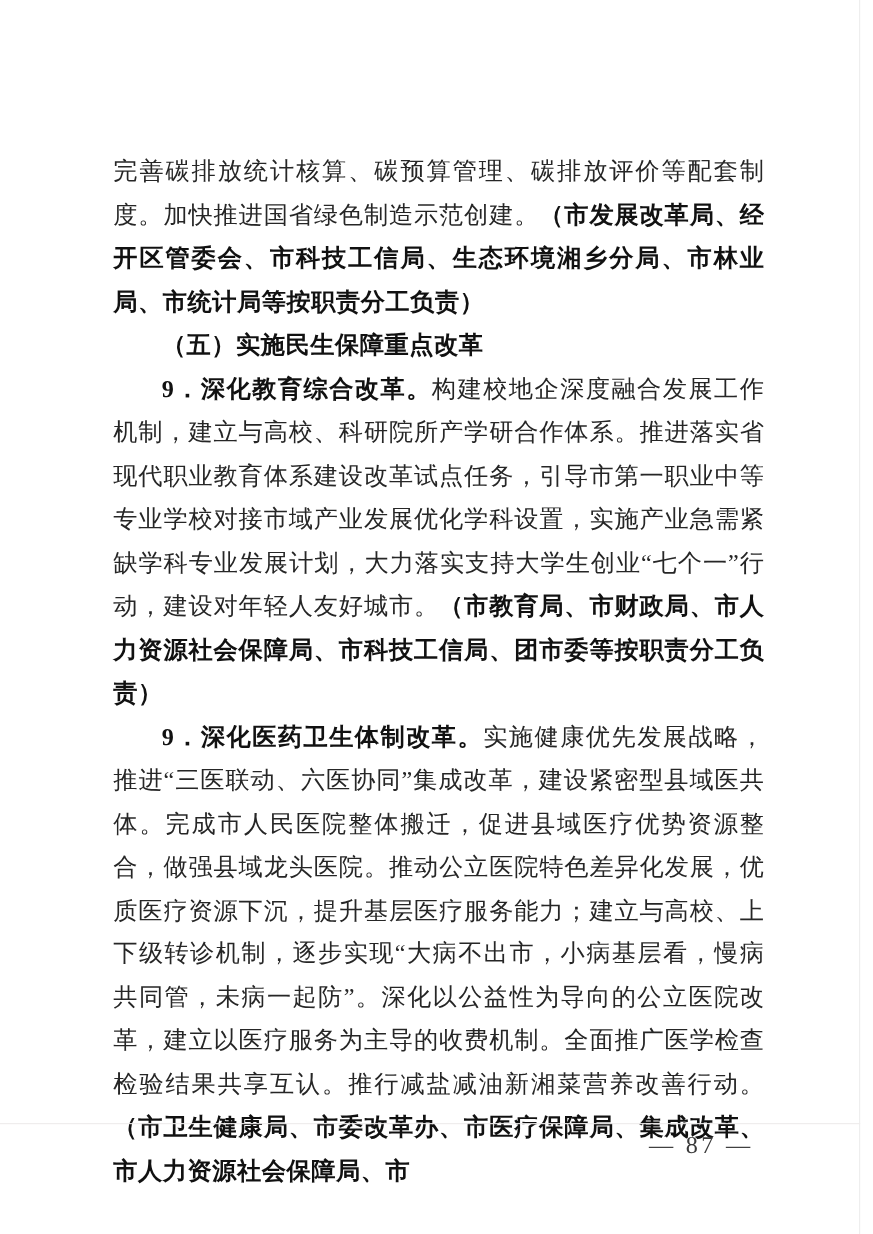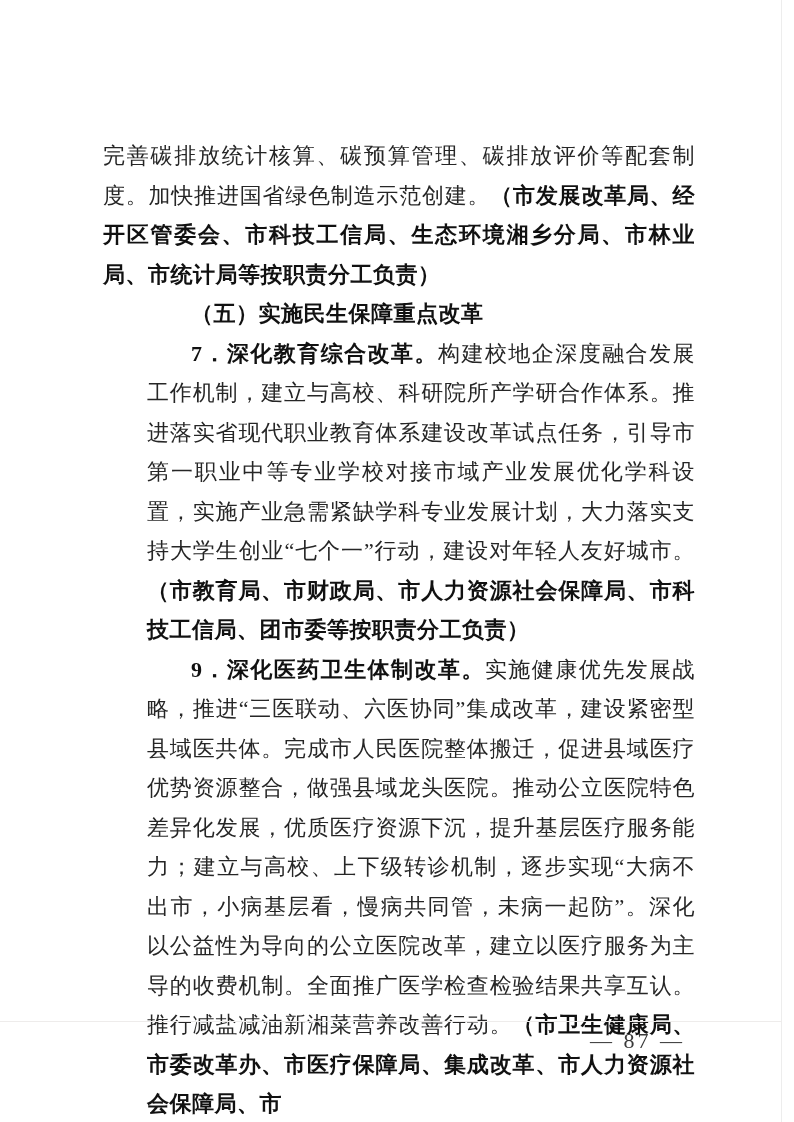--- a/index.html
+++ b/index.html
@@ -25,21 +25,20 @@
     color: #262626;
     text-align: justify;
     letter-spacing: 0.5px;
   }
   .para {
     margin: 0;
     padding: 0;
   }
   .para.indent {
     text-indent: 2em;
-    margin-left: 44px;
   }
   .seg { font-weight: normal; }
   .seg.bold {
     font-weight: bold;
     color: #111111;
   }
   .page-number {
     position: absolute;
     left: 590px;
     top: 1028px;
@@ -65,19 +64,19 @@
     background: #eeeceb;
   }
 </style>
 </head>
 <body>
 
 <div class="page">
   <div class="content">
       <p class="para"><span class="seg">完善碳排放统计核算、碳预算管理、碳排放评价等配套制度。加快推进国省绿色制造示范创建。</span><span class="seg bold">（市发展改革局、经开区管委会、市科技工信局、生态环境湘乡分局、市林业局、市统计局等按职责分工负责）</span></p>
       <p class="para indent"><span class="seg bold">（五）实施民生保障重点改革</span></p>
-      <p class="para indent"><span class="seg bold">7．深化教育综合改革。</span><span class="seg">构建校地企深度融合发展工作机制，建立与高校、科研院所产学研合作体系。推进落实省现代职业教育体系建设改革试点任务，引导市第一职业中等专业学校对接市域产业发展优化学科设置，实施产业急需紧缺学科专业发展计划，大力落实支持大学生创业“七个一”行动，建设对年轻人友好城市。</span><span class="seg bold">（市教育局、市财政局、市人力资源社会保障局、市科技工信局、团市委等按职责分工负责）</span></p>
+      <p class="para indent"><span class="seg bold">9．深化教育综合改革。</span><span class="seg">构建校地企深度融合发展工作机制，建立与高校、科研院所产学研合作体系。推进落实省现代职业教育体系建设改革试点任务，引导市第一职业中等专业学校对接市域产业发展优化学科设置，实施产业急需紧缺学科专业发展计划，大力落实支持大学生创业“七个一”行动，建设对年轻人友好城市。</span><span class="seg bold">（市教育局、市财政局、市人力资源社会保障局、市科技工信局、团市委等按职责分工负责）</span></p>
       <p class="para indent"><span class="seg bold">9．深化医药卫生体制改革。</span><span class="seg">实施健康优先发展战略，推进“三医联动、六医协同”集成改革，建设紧密型县域医共体。完成市人民医院整体搬迁，促进县域医疗优势资源整合，做强县域龙头医院。推动公立医院特色差异化发展，优质医疗资源下沉，提升基层医疗服务能力；建立与高校、上下级转诊机制，逐步实现“大病不出市，小病基层看，慢病共同管，未病一起防”。深化以公益性为导向的公立医院改革，建立以医疗服务为主导的收费机制。全面推广医学检查检验结果共享互认。推行减盐减油新湘菜营养改善行动。</span><span class="seg bold">（市卫生健康局、市委改革办、市医疗保障局、集成改革、市人力资源社会保障局、市</span></p>
     </div>
   <div class="page-number">— 87 —</div>
   <div class="scan-v"></div>
   <div class="scan-h"></div>
 </div>
 
 </body></html>

